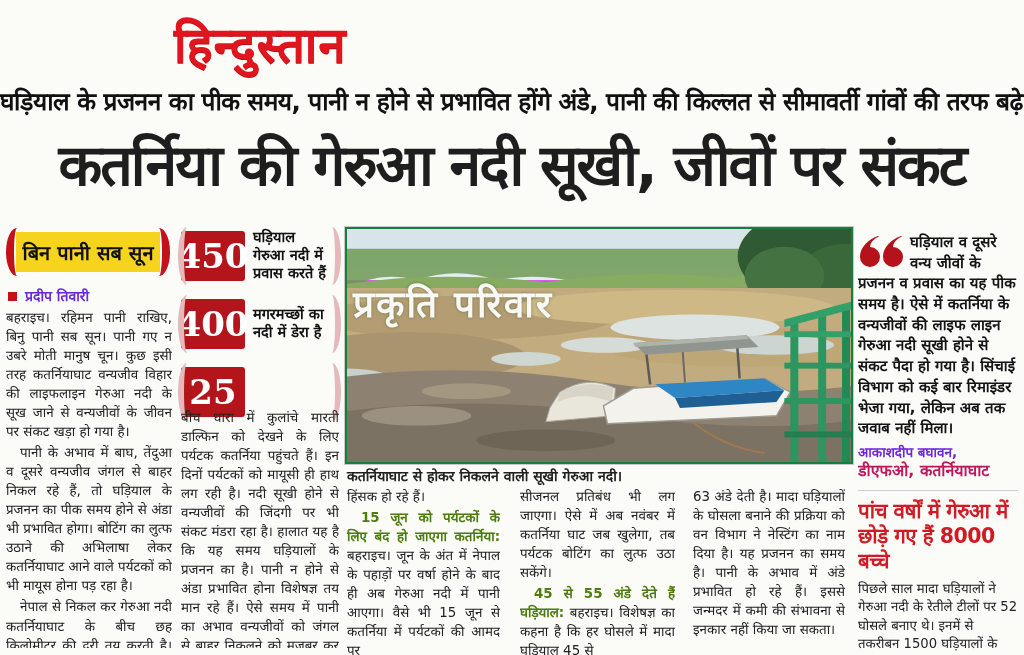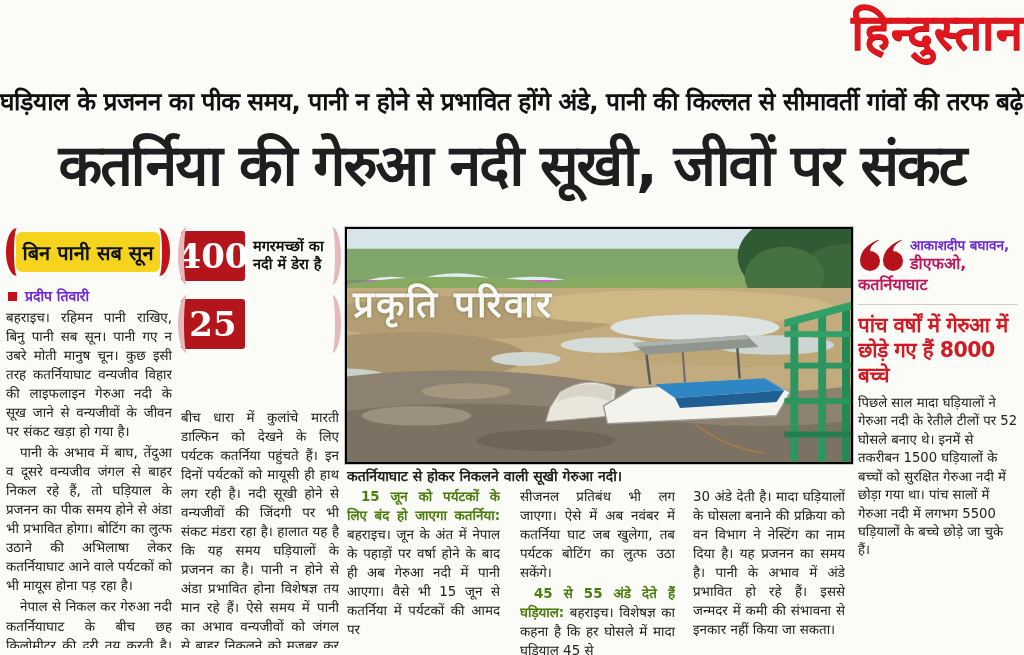--- a/index.html
+++ b/index.html
@@ -4,21 +4,21 @@
 <style>
   html,body{margin:0;padding:0;}
   body{
     width:1024px;height:655px;position:relative;overflow:hidden;
     background:#fbfbf8;color:#1c1c1c;
     font-family:"DejaVu Sans","Liberation Sans",sans-serif;
   }
   .abs{position:absolute;}
 
   
-  .masthead{top:0;left:0;right:0;height:66px;text-align:right;padding-left:130px;margin-left:44px;}
+  .masthead{top:13px;left:0;right:0;height:66px;text-align:left;padding-left:130px;margin-left:44px;}
   .masthead .logo{
     font-family:"DejaVu Serif","Liberation Serif",serif;
     font-size:49px;font-weight:bold;color:#e0151d;line-height:64px;
     letter-spacing:1px;text-shadow:0 1px 0 #b90f16;
   }
 
   
   .strap{top:84px;left:0;width:1024px;text-align:center;
     font-size:24.5px;font-weight:bold;color:#111;letter-spacing:-0.5px;white-space:nowrap;}
   .headline{top:124px;left:0;width:1024px;text-align:center;
@@ -28,21 +28,21 @@
   .bodytxt{font-size:13.4px;line-height:1.42;text-align:justify;color:#222;}
   .bodytxt p{margin:0 0 2px 0;}
   .bodytxt p.ind{text-indent:14px;}
   b.subhead{color:#4d7c0f;}
 
   
   .kicker{left:6px;top:232px;width:164px;height:40px;}
   .kicker .label{
     position:absolute;left:10px;right:10px;top:0;height:40px;background:#f6d41e;
     display:flex;align-items:center;justify-content:center;
-    font-size:20px;font-weight:bold;color:#111;border-radius:6px;
+    font-size:20px;font-weight:bold;color:#111;
   }
   .paren{display:inline-block;border-radius:50%;}
   .kick-par-l{position:absolute;left:0;top:-4px;width:14px;height:48px;border-left:8px solid #c2121a;}
   .kick-par-r{position:absolute;right:0;top:-4px;width:14px;height:48px;border-right:8px solid #c2121a;}
   .byline{left:8px;top:286px;width:160px;font-size:14px;font-weight:bold;color:#6d28d9;}
   .byline .bullet{display:inline-block;width:9px;height:9px;background:#c2121a;margin-right:8px;}
   .col1{left:6px;top:308px;width:166px;height:340px;overflow:hidden;}
 
   
   .statcol{left:181px;top:230px;width:158px;}
@@ -53,21 +53,21 @@
     width:64px;height:50px;background:#b4151b;border-radius:3px;flex:0 0 64px;
     display:flex;align-items:center;justify-content:center;
     font-family:"DejaVu Serif","Liberation Serif",serif;
     font-size:34px;font-weight:bold;color:#fff;
   }
   .stat-label{font-size:14.5px;font-weight:bold;line-height:1.22;padding:0 8px;color:#111;}
   .col2{left:181px;top:408px;width:158px;height:240px;overflow:hidden;}
 
   
   .photo{left:345px;top:227px;width:508px;height:237px;background:#d946ef;
-    border:2px solid #000000;outline:1px solid #c9c9c9;box-sizing:border-box;}
+    border:2px solid #15803d;outline:1px solid #c9c9c9;box-sizing:border-box;}
   .photo svg{display:block;width:100%;height:100%;}
   .watermark{position:absolute;left:6px;top:48px;
     font-size:37px;font-weight:bold;color:rgba(255,255,255,0.95);
     letter-spacing:2px;text-shadow:0 0 3px rgba(60,90,50,.6);white-space:nowrap;}
   .caption{left:347px;top:466px;width:470px;font-size:14px;font-weight:bold;color:#222;}
 
   
   .colA{left:347px;top:487px;width:153px;height:168px;overflow:hidden;}
   .colB{left:520px;top:487px;width:155px;height:168px;overflow:hidden;}
   .colC{left:693px;top:487px;width:152px;height:168px;overflow:hidden;}
@@ -105,20 +105,26 @@
 
 <div class="abs col1 bodytxt">
   <p>बहराइच। रहिमन पानी राखिए, बिनु पानी सब सून। पानी गए न उबरे मोती मानुष चून। कुछ इसी तरह कतर्नियाघाट वन्यजीव विहार की लाइफलाइन गेरुआ नदी के सूख जाने से वन्यजीवों के जीवन पर संकट खड़ा हो गया है।</p>
   <p class="ind">पानी के अभाव में बाघ, तेंदुआ व दूसरे वन्यजीव जंगल से बाहर निकल रहे हैं, तो घड़ियाल के प्रजनन का पीक समय होने से अंडा भी प्रभावित होगा। बोटिंग का लुत्फ उठाने की अभिलाषा लेकर कतर्नियाघाट आने वाले पर्यटकों को भी मायूस होना पड़ रहा है।</p>
   <p class="ind">नेपाल से निकल कर गेरुआ नदी कतर्नियाघाट के बीच छह किलोमीटर की दूरी तय करती है। इस नदी के तट पर घड़ियालों का बसेरा है, तो मगरमच्छ भी अक्सर तैरते दिखते हैं।</p>
 </div>
 
 <div class="abs statcol">
   <div class="stat">
     <span class="stat-par-l paren"></span>
+    <div class="stat-num">450</div>
+    <div class="stat-label">घड़ियाल गेरुआ नदी में प्रवास करते हैं</div>
+    <span class="stat-par-r paren"></span>
+  </div>
+  <div class="stat">
+    <span class="stat-par-l paren"></span>
     <div class="stat-num">400</div>
     <div class="stat-label">मगरमच्छों का नदी में डेरा है</div>
     <span class="stat-par-r paren"></span>
   </div>
   <div class="stat">
     <span class="stat-par-l paren"></span>
     <div class="stat-num">25</div>
     <span class="stat-par-r paren"></span>
   </div>
 </div>
@@ -180,37 +186,39 @@
     <rect x="440" y="172" width="67" height="6" fill="#2c9560"></rect>
     <rect x="440" y="206" width="67" height="6" fill="#257e4f"></rect>
     <path d="M440,92 L507,74 L507,82 L440,100 Z" fill="#33a069"></path>
   </svg>
   <div class="watermark">प्रकृति परिवार</div>
 </div>
 
 <div class="abs caption">कतर्नियाघाट से होकर निकलने वाली सूखी गेरुआ नदी।</div>
 
 <div class="abs colA bodytxt">
+  <p>हिंसक हो रहे हैं।</p>
   <p class="ind"><b class="subhead">15 जून को पर्यटकों के लिए बंद हो जाएगा कतर्निया:</b> <span>बहराइच। जून के अंत में नेपाल के पहाड़ों पर वर्षा होने के बाद ही अब गेरुआ नदी में पानी आएगा। वैसे भी 15 जून से कतर्निया में पर्यटकों की आमद पर</span></p>
 </div>
 
 <div class="abs colB bodytxt">
   <p>सीजनल प्रतिबंध भी लग जाएगा। ऐसे में अब नवंबर में कतर्निया घाट जब खुलेगा, तब पर्यटक बोटिंग का लुत्फ उठा सकेंगे।</p>
   <p class="ind"><b class="subhead">45 से 55 अंडे देते हैं घड़ियाल:</b> <span>बहराइच। विशेषज्ञ का कहना है कि हर घोसले में मादा घड़ियाल 45 से</span></p>
 </div>
 
 <div class="abs colC bodytxt">
-  <p>30 अंडे देती है। मादा घड़ियालों के घोसला बनाने की प्रक्रिया को वन विभाग ने नेस्टिंग का नाम दिया है। यह प्रजनन का समय है। पानी के अभाव में अंडे प्रभावित हो रहे हैं। इससे जन्मदर में कमी की संभावना से इनकार नहीं किया जा सकता।</p>
+  <p>63 अंडे देती है। मादा घड़ियालों के घोसला बनाने की प्रक्रिया को वन विभाग ने नेस्टिंग का नाम दिया है। यह प्रजनन का समय है। पानी के अभाव में अंडे प्रभावित हो रहे हैं। इससे जन्मदर में कमी की संभावना से इनकार नहीं किया जा सकता।</p>
 </div>
 
 <div class="abs rightcol">
   <div class="quote-block">
     <svg class="quote-icon" width="46" height="34" viewBox="0 0 46 34">
       <path d="M20,2 C9,6 2,14 2,23 a10,10 0 1,0 10,-10 c0.5,-4.5 3.5,-8 9,-10.5 Z" fill="#b5121b"></path>
       <path d="M43,2 C32,6 25,14 25,23 a10,10 0 1,0 10,-10 c0.5,-4.5 3.5,-8 9,-10.5 Z" fill="#b5121b"></path>
     </svg>
+    <div class="quote-text">घड़ियाल व दूसरे वन्य जीवों के प्रजनन व प्रवास का यह पीक समय है। ऐसे में कतर्निया के वन्यजीवों की लाइफ लाइन गेरुआ नदी सूखी होने से संकट पैदा हो गया है। सिंचाई विभाग को कई बार रिमाइंडर भेजा गया, लेकिन अब तक जवाब नहीं मिला।</div>
     <div class="quote-author">आकाशदीप बघावन,</div>
     <div class="quote-role">डीएफओ, कतर्नियाघाट</div>
   </div>
   <hr class="rule">
   <div class="side-head">पांच वर्षों में गेरुआ में छोड़े गए हैं 8000 बच्चे</div>
   <div class="side-body">पिछले साल मादा घड़ियालों ने गेरुआ नदी के रेतीले टीलों पर 52 घोसले बनाए थे। इनमें से तकरीबन 1500 घड़ियालों के बच्चों को सुरक्षित गेरुआ नदी में छोड़ा गया था। पांच सालों में गेरुआ नदी में लगभग 5500 घड़ियालों के बच्चे छोड़े जा चुके हैं।</div>
 </div>
 
 </body></html>

